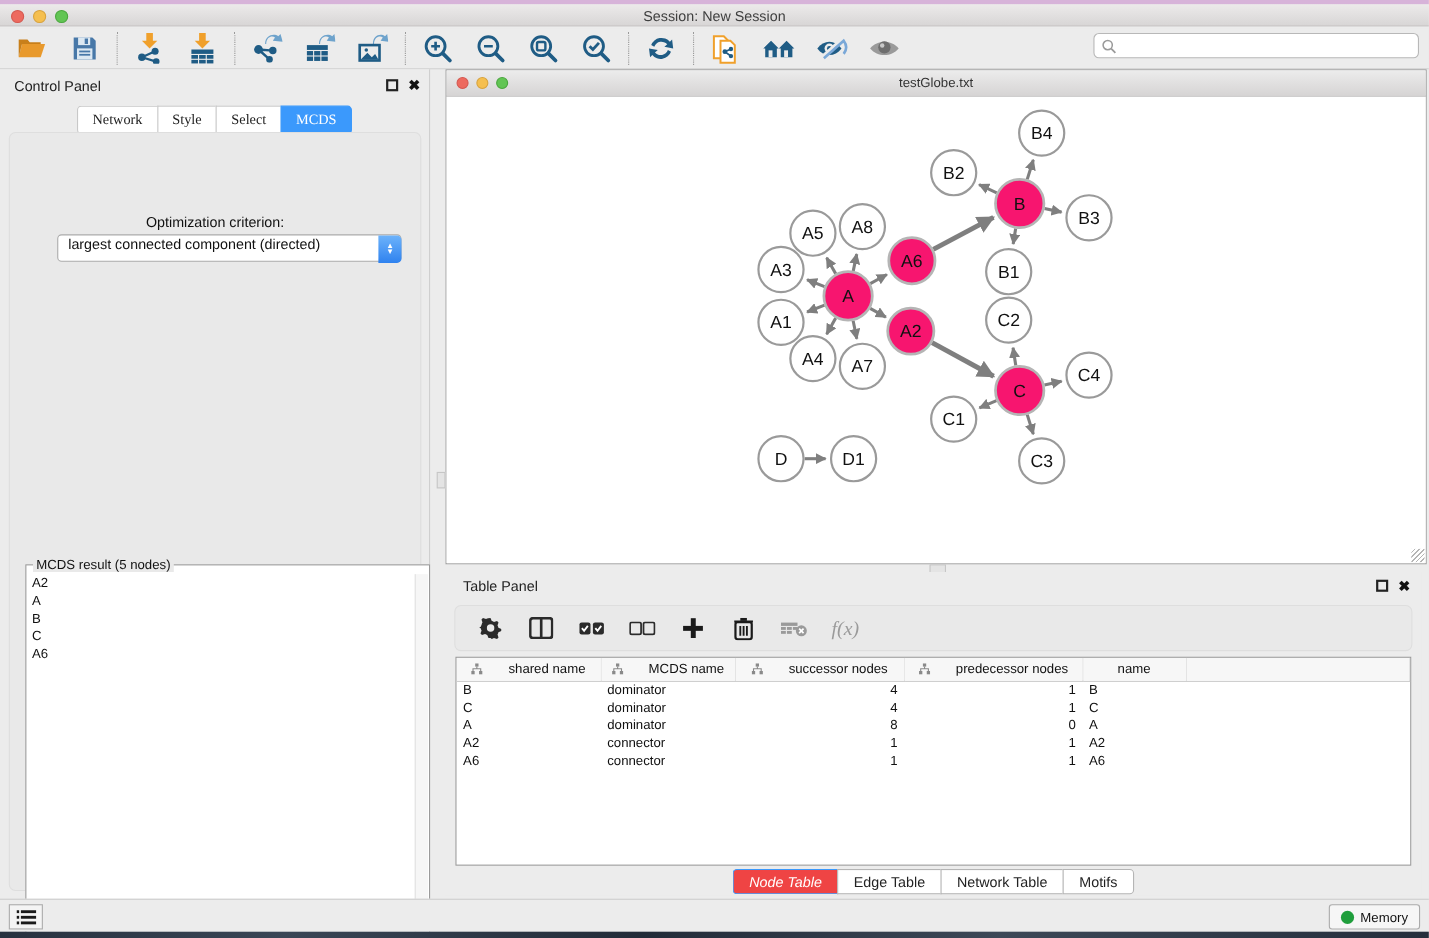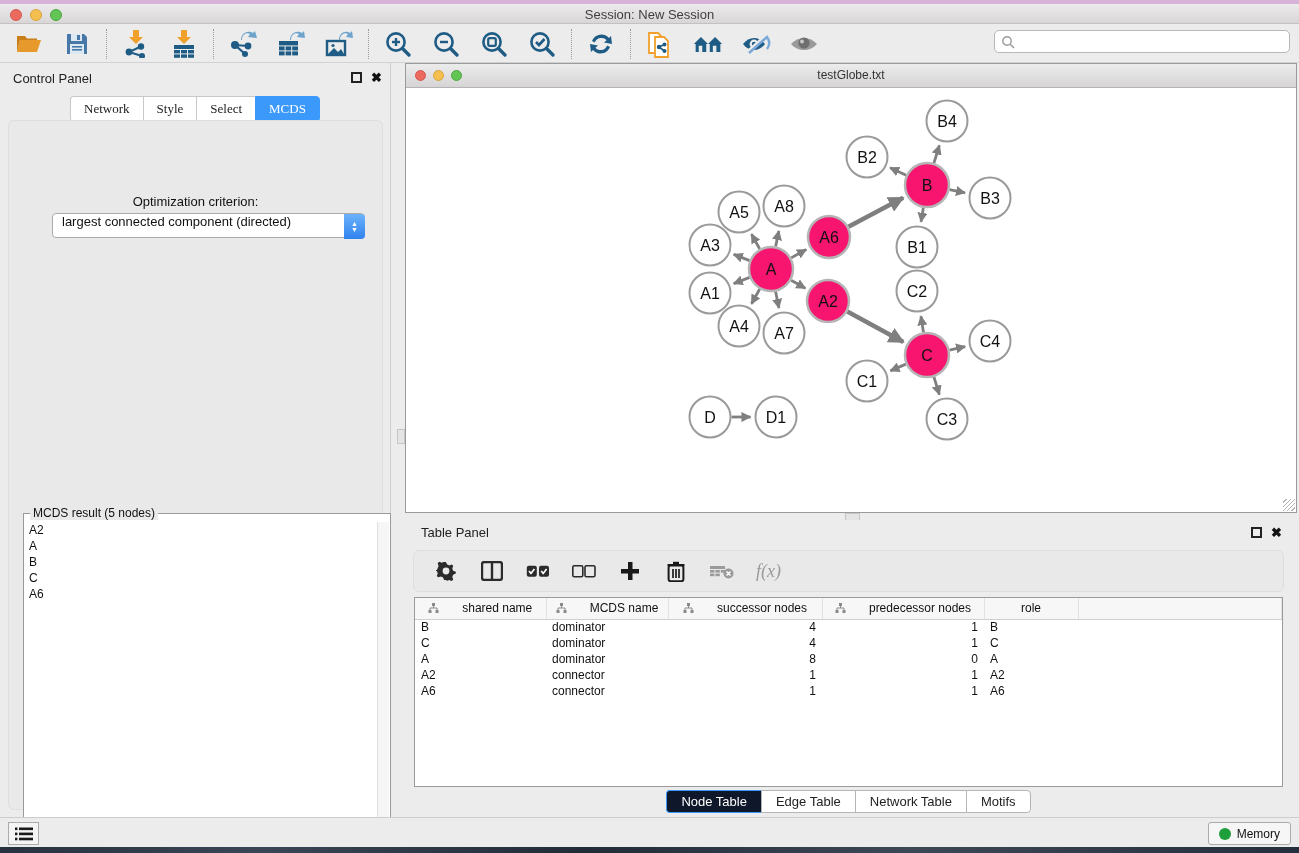--- a/index.html
+++ b/index.html
@@ -70,21 +70,21 @@
   table.data { border-collapse:collapse; width:100%; table-layout:fixed; }
   table.data th { height:21px; background:#f7f7f7; border-right:1px solid #e2e2e2; border-bottom:1px solid #cfcfcf; font-weight:normal; font-size:12px; color:#111; position:relative; }
   table.data th .th-inner { display:flex; align-items:center; justify-content:center; gap:23px; }
   table.data td { height:16px; font-size:12px; color:#111; padding:0 6px; white-space:nowrap; overflow:hidden; }
   td.num { text-align:right; padding-right:12px; }
   td.nm  { padding-left:14px; }
   .tp-tabs { position:absolute; left:0; right:0; top:270px; display:flex; justify-content:center; }
   .tp-tab { font-size:13px; padding:3px 14px; background:#fff; border:1px solid #b5b5b5; border-right:none; color:#222; cursor:pointer; }
   .tp-tab:first-child { border-radius:4px 0 0 4px; }
   .tp-tab:last-child { border-radius:0 4px 4px 0; border-right:1px solid #b5b5b5; }
-  .tp-tab.active { background:#0f172a; color:#fff; border-color:#3b99fc; }
+  .tp-tab.active { background:#ef4444; color:#fff; border-color:#3b99fc;font-style:italic; }
 
   
   .statusbar { position:absolute; left:0; top:817px; width:1299px; height:30px; background:#ececec; border-top:1px solid #cdcdcd; }
   .list-btn { position:absolute; left:8px; top:4px; width:31px; height:23px; background:#f4f4f4; border:1px solid #ababab; display:flex; align-items:center; justify-content:center; cursor:pointer; }
   .memory-btn { position:absolute; right:8px; top:4px; height:23px; background:#f6f6f6; border:1px solid #ababab; border-radius:3px; display:flex; align-items:center; gap:6px; padding:0 10px; font-size:12px; color:#111; cursor:pointer; }
   .memory-dot { width:12px; height:12px; border-radius:50%; background:#1f9e3c; }
   .desktop-strip-bottom { position:absolute; left:0; top:847px; width:1299px; height:6px;
      background:linear-gradient(90deg,#27313f,#3a4656 20%,#222b38 45%,#3d4857 70%,#252e3c); }
 
   svg { display:block; }
@@ -550,21 +550,21 @@
                   <rect x="4" y="0" width="3" height="3" fill="#8a8a8a"></rect>
                   <rect x="0.5" y="7" width="3" height="3" fill="#8a8a8a"></rect>
                   <rect x="7.5" y="7" width="3" height="3" fill="#8a8a8a"></rect>
                   <path d="M5.5 3 V5 M2 7 V5 H9 V7" stroke="#8a8a8a" stroke-width="1" fill="none"></path>
                 </svg>
                 <span>predecessor nodes</span>
               </div>
             </th>
             <th>
               <div class="th-inner">
-                <span>role</span>
+                <span>name</span>
               </div>
             </th>
             <th></th>
           </tr>
         </thead>
       <tbody id="tbl-body">
           <tr>
             <td>B</td>
             <td>dominator</td>
             <td class="num">4</td>

